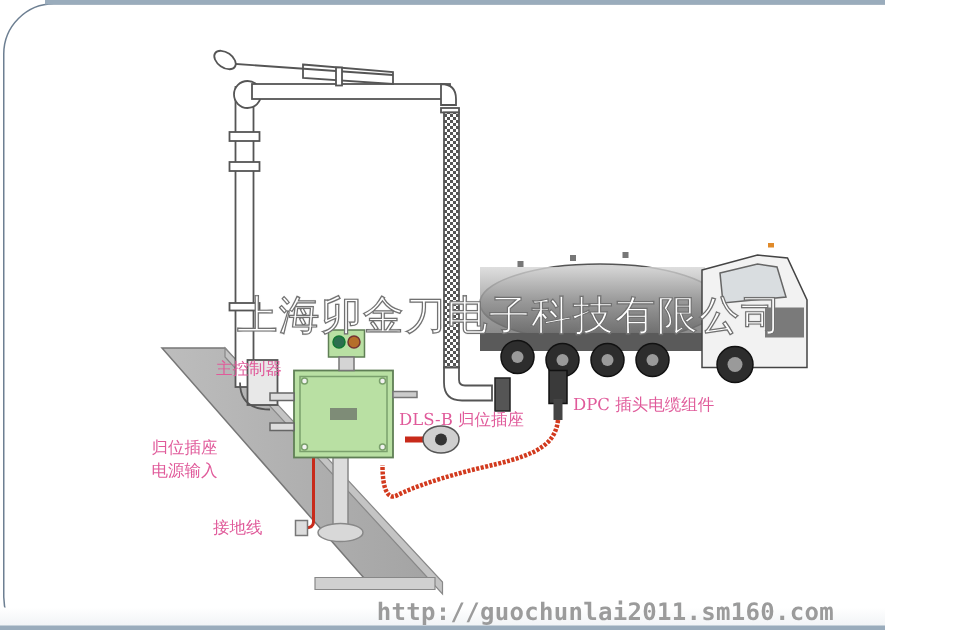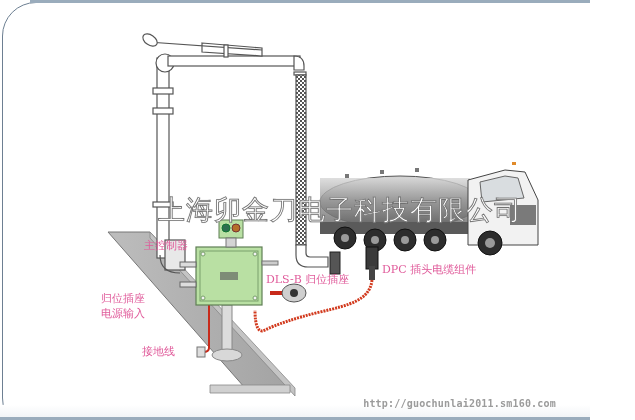--- a/index.html
+++ b/index.html
@@ -1,21 +1,21 @@
 <!DOCTYPE html>
 <html><head>
 <meta charset="utf-8">
 <style>
   html, body { margin:0; padding:0; background:#ffffff; }
   #stage { position:relative; width:590px; height:420px; overflow:hidden; background:#ffffff; font-family:"DejaVu Serif", serif; }
   #frame { position:absolute; left:2px; top:2px; width:629px; height:430px; border:1px solid #6d7f92; border-radius:34px; box-sizing:border-box; }
   #topbar { position:absolute; left:30px; top:0; width:575px; height:3px; background:#9aacbc; }
   #footbar { position:absolute; left:0; top:405px; width:635px; height:15px; background:linear-gradient(#ffffff,#eef1f4); }
   #footline { position:absolute; left:0; top:417px; width:635px; height:3px; background:#9aacbc; }
-  .footer-url { position:absolute; right:34px; top:398px; font-family:"DejaVu Sans Mono", monospace; font-size:10px; font-weight:bold; color:#9b9b9b; letter-spacing:0.2px; }
+  .footer-url { position:absolute; right:34px; top:398px; font-family:"DejaVu Sans Mono", monospace; font-size:16px; font-weight:bold; color:#9b9b9b; letter-spacing:0.2px; }
   .label { position:absolute; color:#e05a9a; font-size:11px; white-space:nowrap; }
   .watermark { position:absolute; left:158px; top:192px; font-size:27px; color:#ffffff; letter-spacing:1px; white-space:nowrap;
     -webkit-text-stroke:0.8px #707070; text-shadow:0 0 1px #9a9a9a; }
   svg { position:absolute; left:0; top:0; }
 </style>
 </head>
 <body>
 
 <div id="stage">
   <div id="frame"></div>

